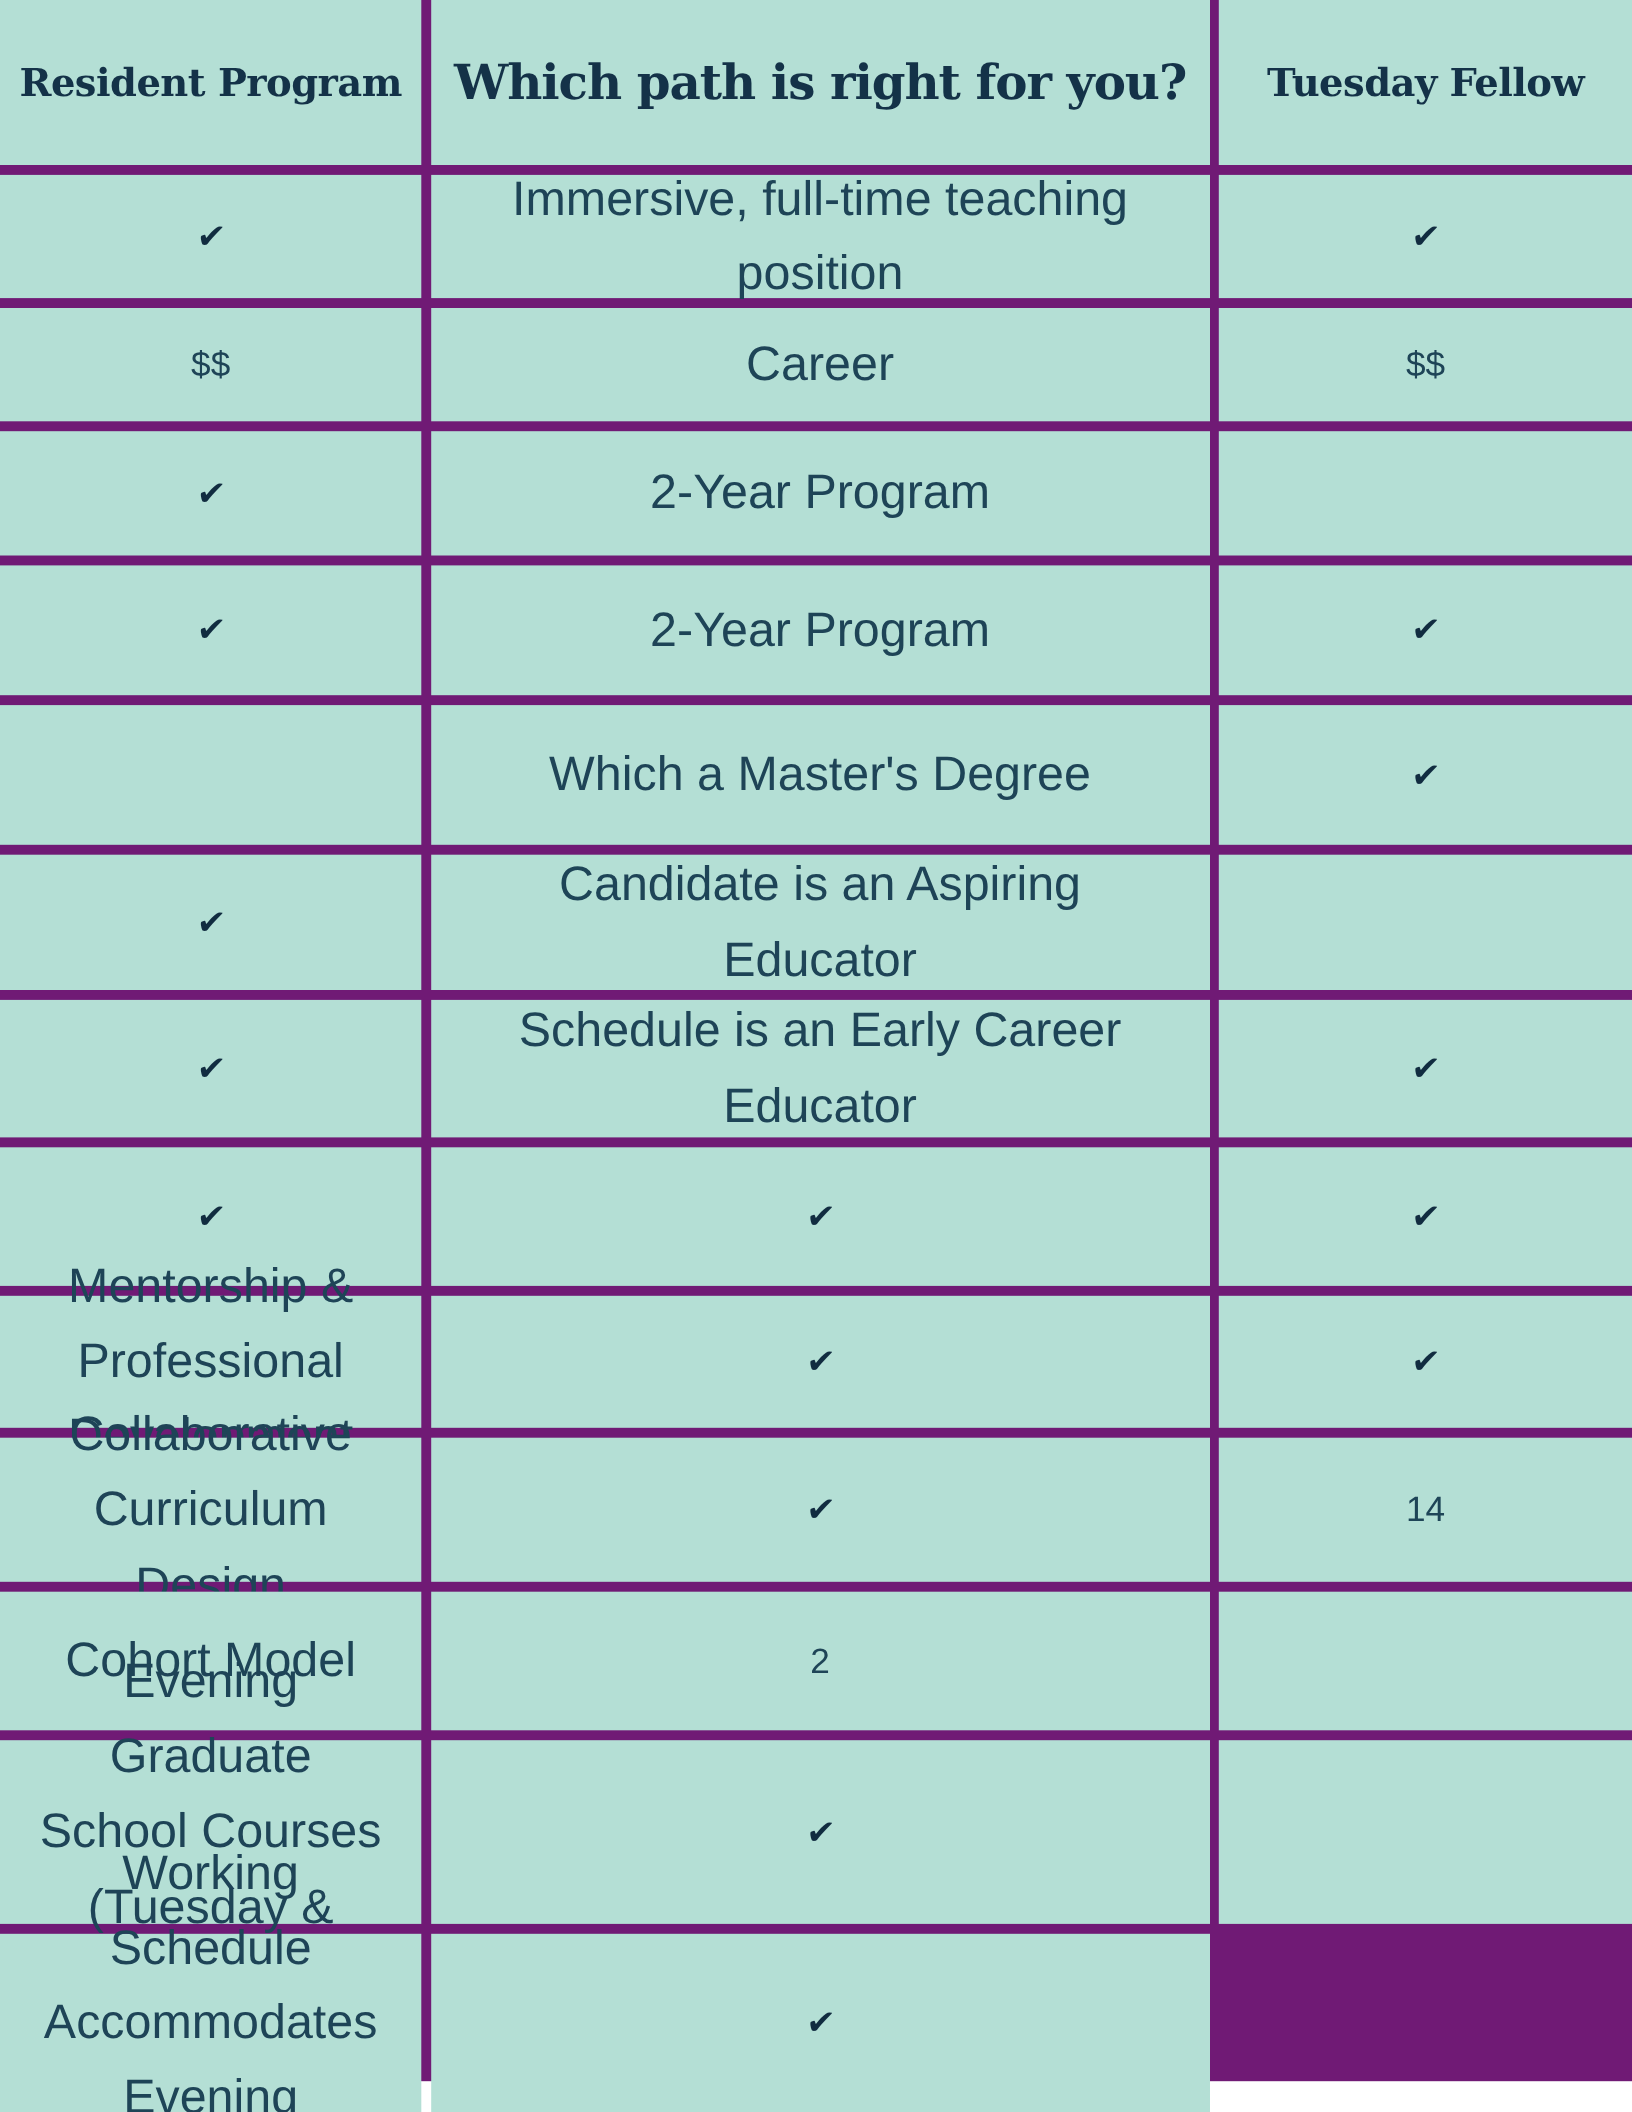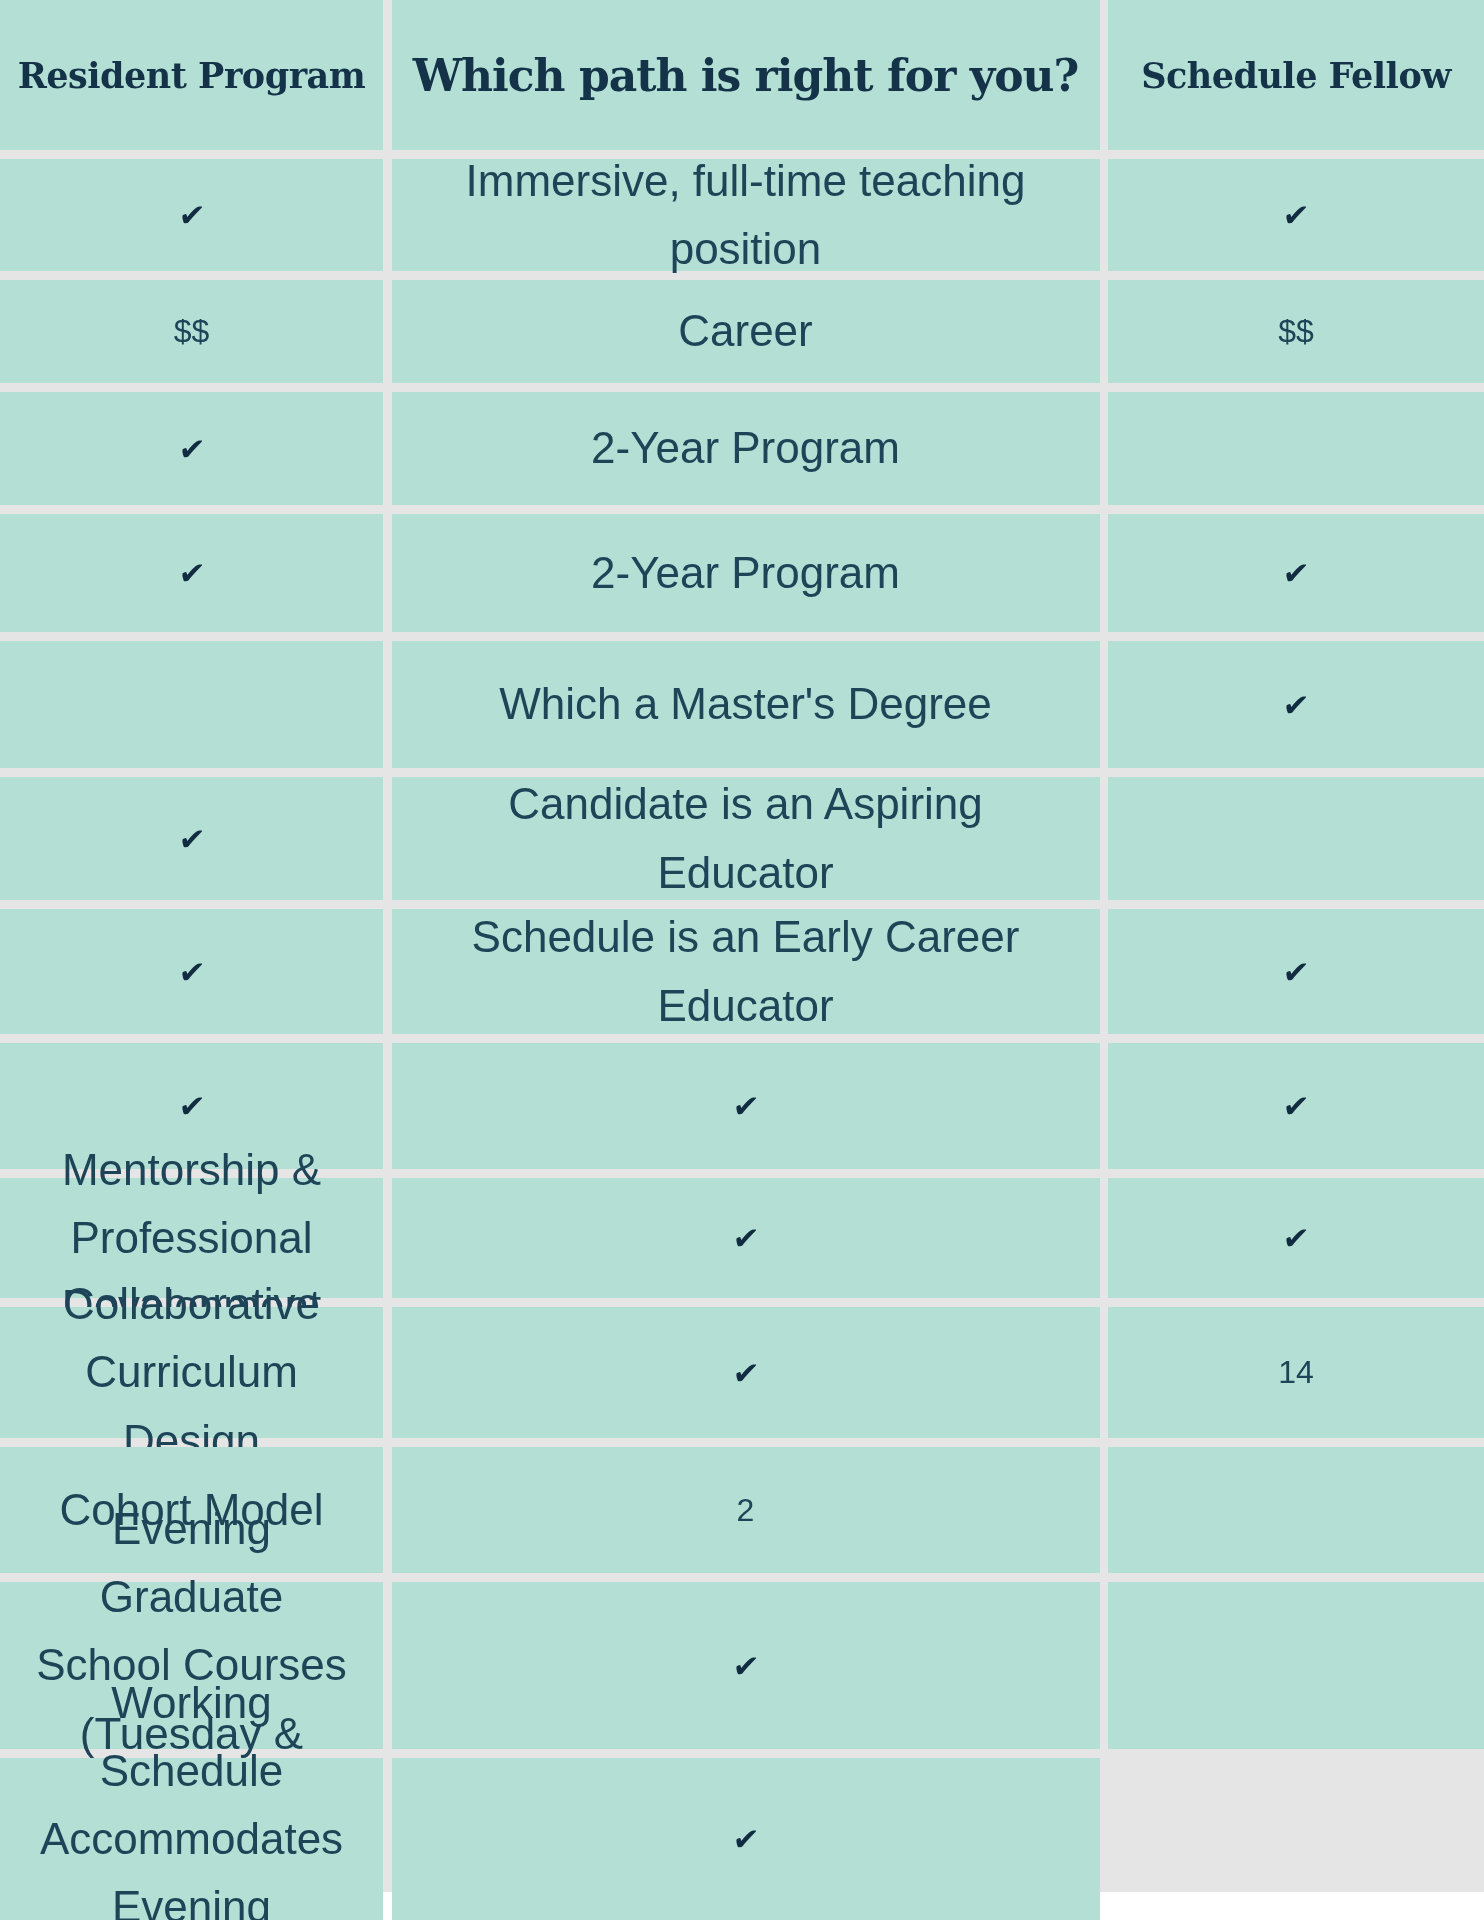--- a/index.html
+++ b/index.html
@@ -3,21 +3,21 @@
 <meta charset="utf-8">
 <style>
   html,body{margin:0;padding:0;background:#ffffff;}
   body{width:1484px;height:1920px;overflow:hidden;font-family:"Liberation Sans",sans-serif;}
   .grid{
     display:grid;
     width:1484px;height:1892px;
     grid-template-columns:383px 708px 376px;
     grid-template-rows:150px 112px 103px 113px 118px 127px 123px 125px 126px 120px 131px 126px 167px 162px;
     column-gap:8.5px;row-gap:9px;
-    background:#e5e5e5;
+    background:#701a75;
   }
   .cell{
     background:#b4dfd5;
     display:flex;align-items:center;justify-content:center;
     text-align:center;
   }
   .hdr{
     font-family:"DejaVu Serif","Liberation Serif",serif;
     font-weight:700;
     color:#143248;
@@ -42,21 +42,21 @@
     color:#112c40;
     transform:skewX(-6deg);
   }
 </style>
 </head>
 <body>
 
 <div class="grid">
   <div class="cell hdr hdr-side">Resident Program</div>
   <div class="cell hdr hdr-title">Which path is right for you?</div>
-  <div class="cell hdr hdr-side">Schedule Fellow</div>
+  <div class="cell hdr hdr-side">Tuesday Fellow</div>
 
   <div class="cell">
       <span class="val check">✔</span>
     </div>
   <div class="cell">
       <span class="feature">Immersive, full-time teaching position</span>
     </div>
   <div class="cell">
       <span class="val check">✔</span>
     </div>

